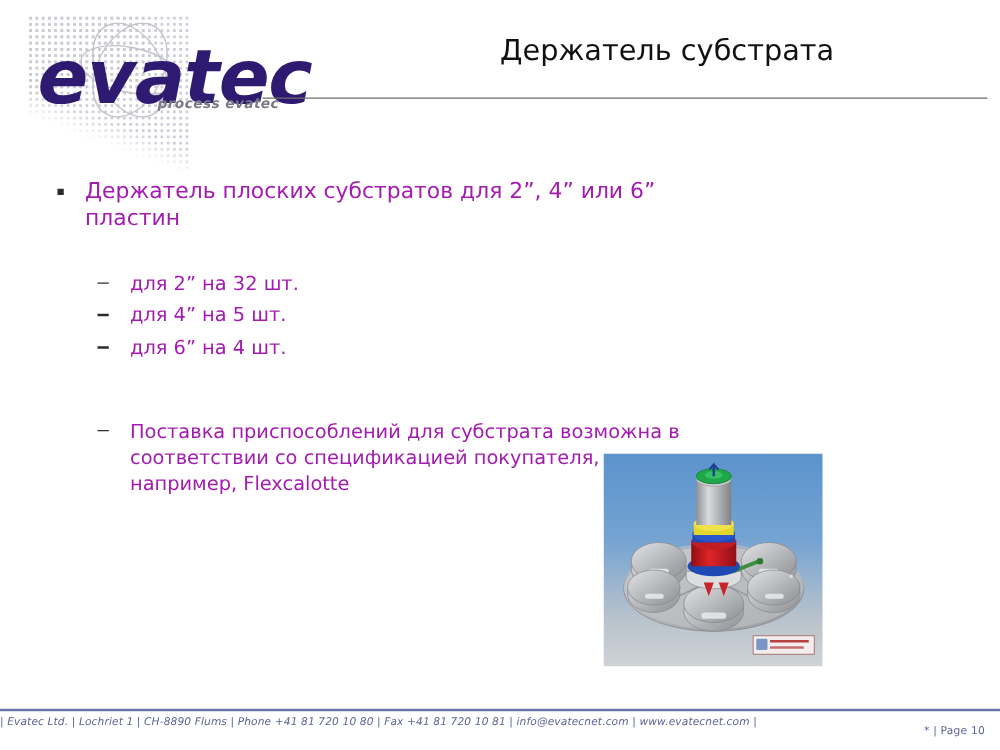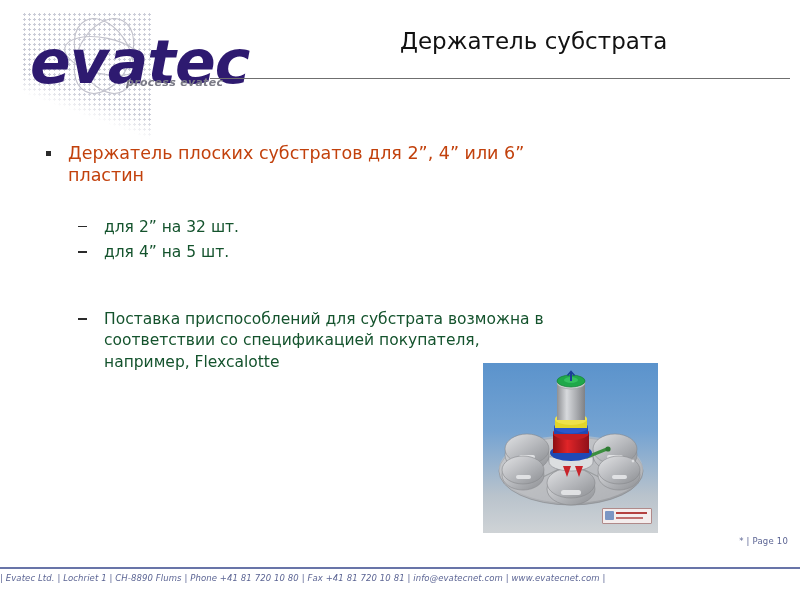--- a/index.html
+++ b/index.html
@@ -102,40 +102,40 @@
     position: absolute;
     left: 44px;
     top: 143px;
     width: 560px;
   }
   .bullet-l1 {
     position: relative;
     padding-left: 24px;
     font-size: 17.5px;
     line-height: 1.25;
-    color: #c2410c;
+    color: #a21caf;
     margin-bottom: 30px;
   }
   .bullet-l1 .marker {
     position: absolute;
     left: 2px;
     top: 8px;
     width: 5px;
     height: 5px;
     background: #2b2b2b;
   }
   .sub-list {
     margin-left: 32px;
   }
   .bullet-l2 {
     position: relative;
     padding-left: 28px;
     font-size: 15.5px;
     line-height: 1.33;
-    color: #14532d;
+    color: #a21caf;
     margin-bottom: 5px;
   }
   .bullet-l2 .marker-dash {
     position: absolute;
     left: 2px;
     top: 9px;
     width: 9px;
     height: 1.6px;
     background: #2b2b2b;
   }
@@ -181,21 +181,21 @@
     height: 2px;
     background: #b4403f;
   }
   .cad-watermark .wm-l1 { top: 3px; width: 31px; }
   .cad-watermark .wm-l2 { top: 8px; width: 27px; background: #c06f6e; }
 
   
   .footer-page {
     position: absolute;
     right: 12px;
-    top: 536px;
+    top: 580px;
     font-size: 8.5px;
     color: #5c6594;
     letter-spacing: .2px;
   }
   .footer-rule {
     position: absolute;
     left: 0;
     top: 567px;
     width: 800px;
     height: 2px;
@@ -242,20 +242,24 @@
   </div>
 
   <div class="sub-list">
     <div class="bullet-l2">
       <span class="marker-dash"></span>
       <span>для 2”  на 32 шт.</span>
     </div>
     <div class="bullet-l2">
       <span class="marker-dash"></span>
       <span>для 4”  на 5 шт.</span>
+    </div>
+    <div class="bullet-l2">
+      <span class="marker-dash"></span>
+      <span>для 6”  на 4 шт.</span>
     </div>
 
     <div class="bullet-l2 para">
       <span class="marker-dash"></span>
       <span>Поставка приспособлений для субстрата возможна в соответствии со спецификацией покупателя, например, Flexcalotte</span>
     </div>
   </div>
 </div>
 
 <div class="cad-image">

